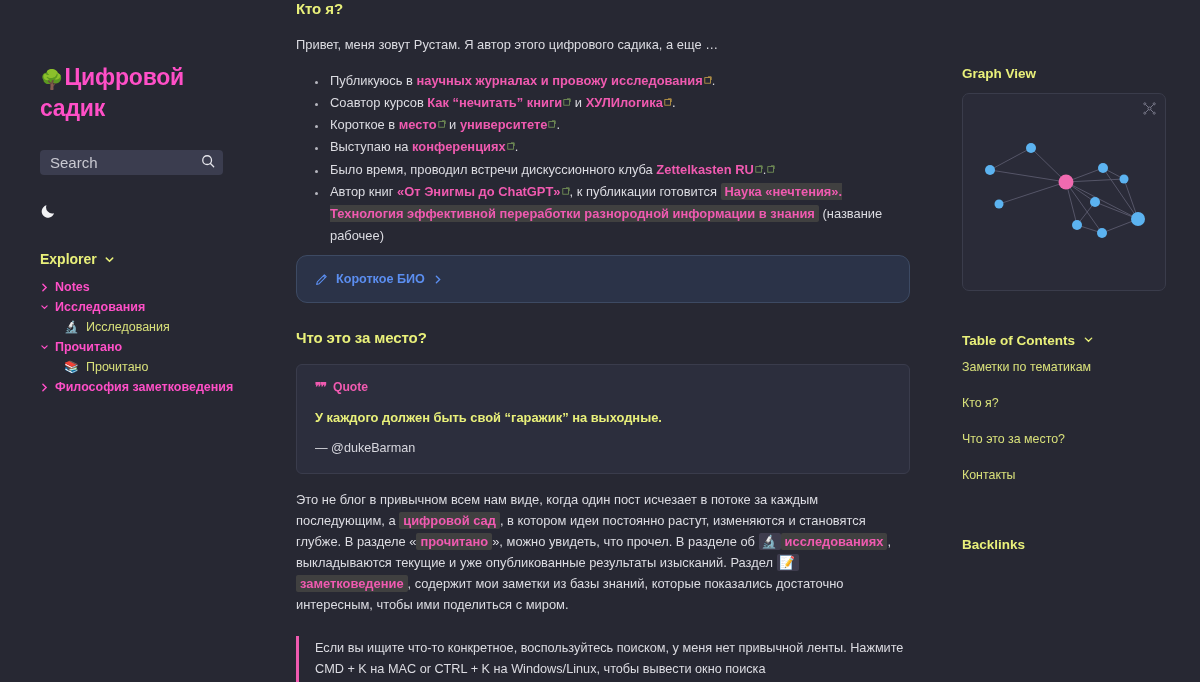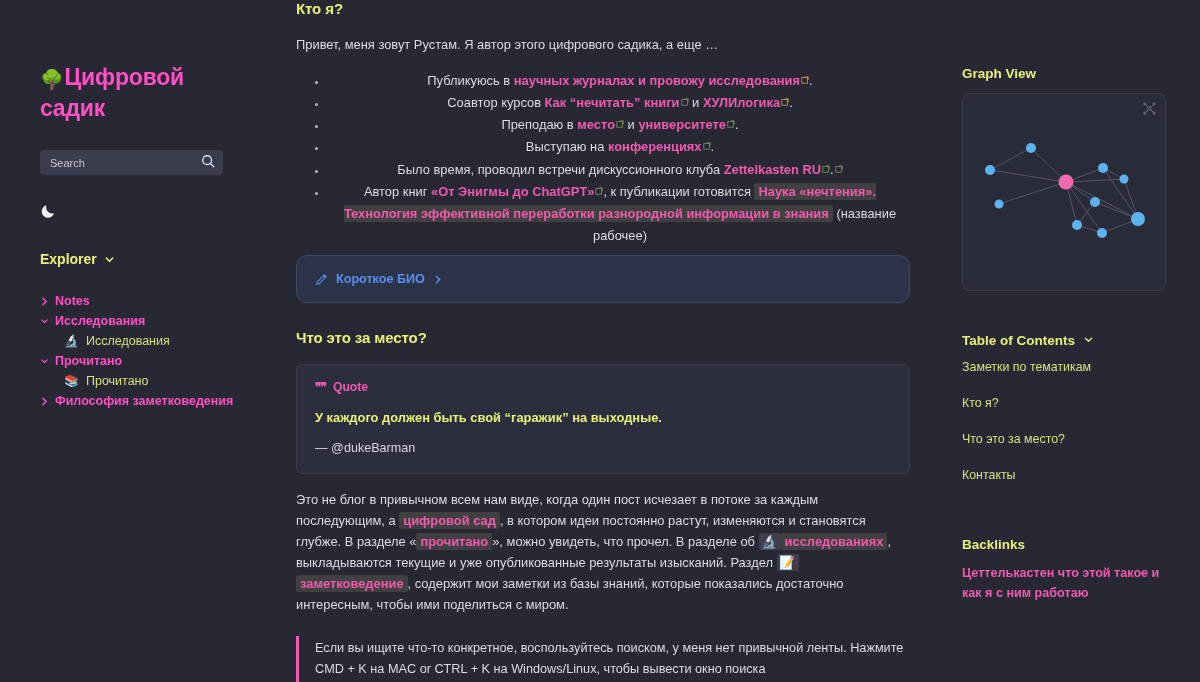--- a/index.html
+++ b/index.html
@@ -52,21 +52,21 @@
     background: #3b3d4f;
     border-radius: 4px;
     display: flex;
     align-items: center;
     padding: 0 8px 0 10px;
     box-sizing: border-box;
   }
   .search-box .ph {
     flex: 1;
     color: #c9c9d1;
-    font-size: 11px;
+    font-size: 15px;
   }
   .search-box svg { width: 14px; height: 14px; }
   .darkmode-toggle {
     margin-top: 24px;
     width: 26px;
     height: 26px;
     display: flex;
     align-items: center;
     justify-content: flex-start;
   }
@@ -75,21 +75,21 @@
   .explorer-head {
     margin-top: 26px;
     display: flex;
     align-items: center;
     gap: 7px;
     color: #e9f07a;
     font-size: 14px;
     font-weight: bold;
   }
   .explorer-head .chev { color: #e9f07a; display:flex; }
-  .tree { margin-top: 24px; }
+  .tree { margin-top: 10px; }
   .tree-row {
     display: flex;
     align-items: center;
     gap: 6px;
     padding: 3px 0;
     font-size: 12.5px;
   }
   .tree-row.folder { color: #ff4fc7; font-weight: bold; }
   .tree-row.file { color: #d8e07a; padding-left: 24px; font-weight: normal; gap: 7px;}
   .tree-row .caret { color: #ff4fc7; display:flex; width: 9px;}
@@ -118,21 +118,20 @@
   ul.bul {
     margin: 0 0 8px 0;
     padding-left: 32px;
     list-style: disc;
   }
   ul.bul li {
     line-height: 1.72;
     font-size: 12.9px;
     color: #dcdce2;
     padding-left: 2px;
-    text-align: center;
   }
   ul.bul li::marker { color: #b7b7c0; font-size: 11px; }
   a.pink {
     color: #f05ab0;
     text-decoration: none;
     font-weight: bold;
   }
   .hl {
     background: #404040;
     color: #f05ab0;
@@ -367,21 +366,21 @@
             </svg></span><span>.</span></li>
 
       <li><span>Соавтор курсов </span><a class="pink" href="#">Как “нечитать” книги</a><span class="exticon"><svg viewBox="0 0 10 10" fill="none" stroke="#7a9a5a" stroke-width="1">
               <rect x="1" y="2" width="7" height="7"></rect>
               <path d="M5 1h4v4"></path>
             </svg></span><span> и </span><a class="pink" href="#">ХУЛИлогика</a><span class="exticon"><svg viewBox="0 0 10 10" fill="none" stroke="#c9a24a" stroke-width="1">
               <rect x="1" y="2" width="7" height="7"></rect>
               <path d="M5 1h4v4"></path>
             </svg></span><span>.</span></li>
 
-      <li><span>Преподаю в </span><a class="pink" href="#">место</a><span class="exticon"><svg viewBox="0 0 10 10" fill="none" stroke="#7a9a5a" stroke-width="1">
+      <li><span>Короткое в </span><a class="pink" href="#">место</a><span class="exticon"><svg viewBox="0 0 10 10" fill="none" stroke="#7a9a5a" stroke-width="1">
               <rect x="1" y="2" width="7" height="7"></rect>
               <path d="M5 1h4v4"></path>
             </svg></span><span> и </span><a class="pink" href="#">университете</a><span class="exticon"><svg viewBox="0 0 10 10" fill="none" stroke="#7a9a5a" stroke-width="1">
               <rect x="1" y="2" width="7" height="7"></rect>
               <path d="M5 1h4v4"></path>
             </svg></span><span>.</span></li>
 
       <li><span>Выступаю на </span><a class="pink" href="#">конференциях</a><span class="exticon"><svg viewBox="0 0 10 10" fill="none" stroke="#7a9a5a" stroke-width="1">
               <rect x="1" y="2" width="7" height="7"></rect>
               <path d="M5 1h4v4"></path>
@@ -498,18 +497,17 @@
         <a href="#">Кто я?</a>
         <a href="#">Что это за место?</a>
         <a href="#">Контакты</a>
       </div>
     </div>
 
     <div class="backlinks-block">
       <h3>
         <span>Backlinks</span>
       </h3>
-      <a href="#" class="backlink-item">Цеттелькастен что этой такое и как я с ним работаю</a>
     </div>
 
   </aside>
 
 </div>
 
 </body></html>

